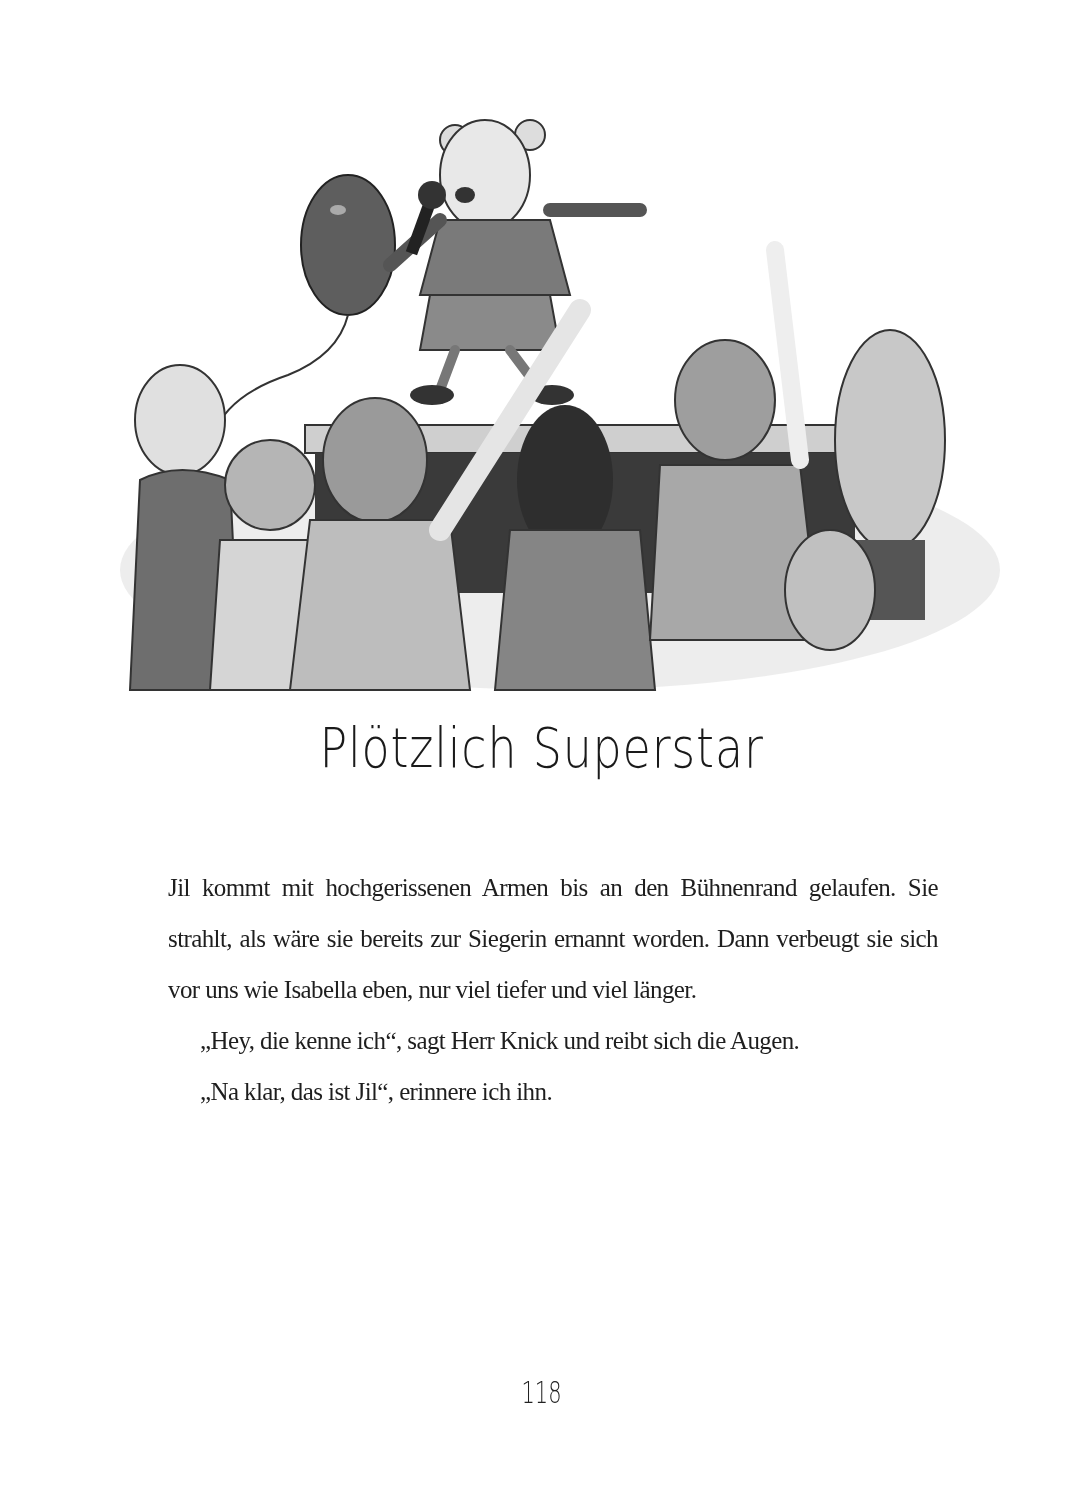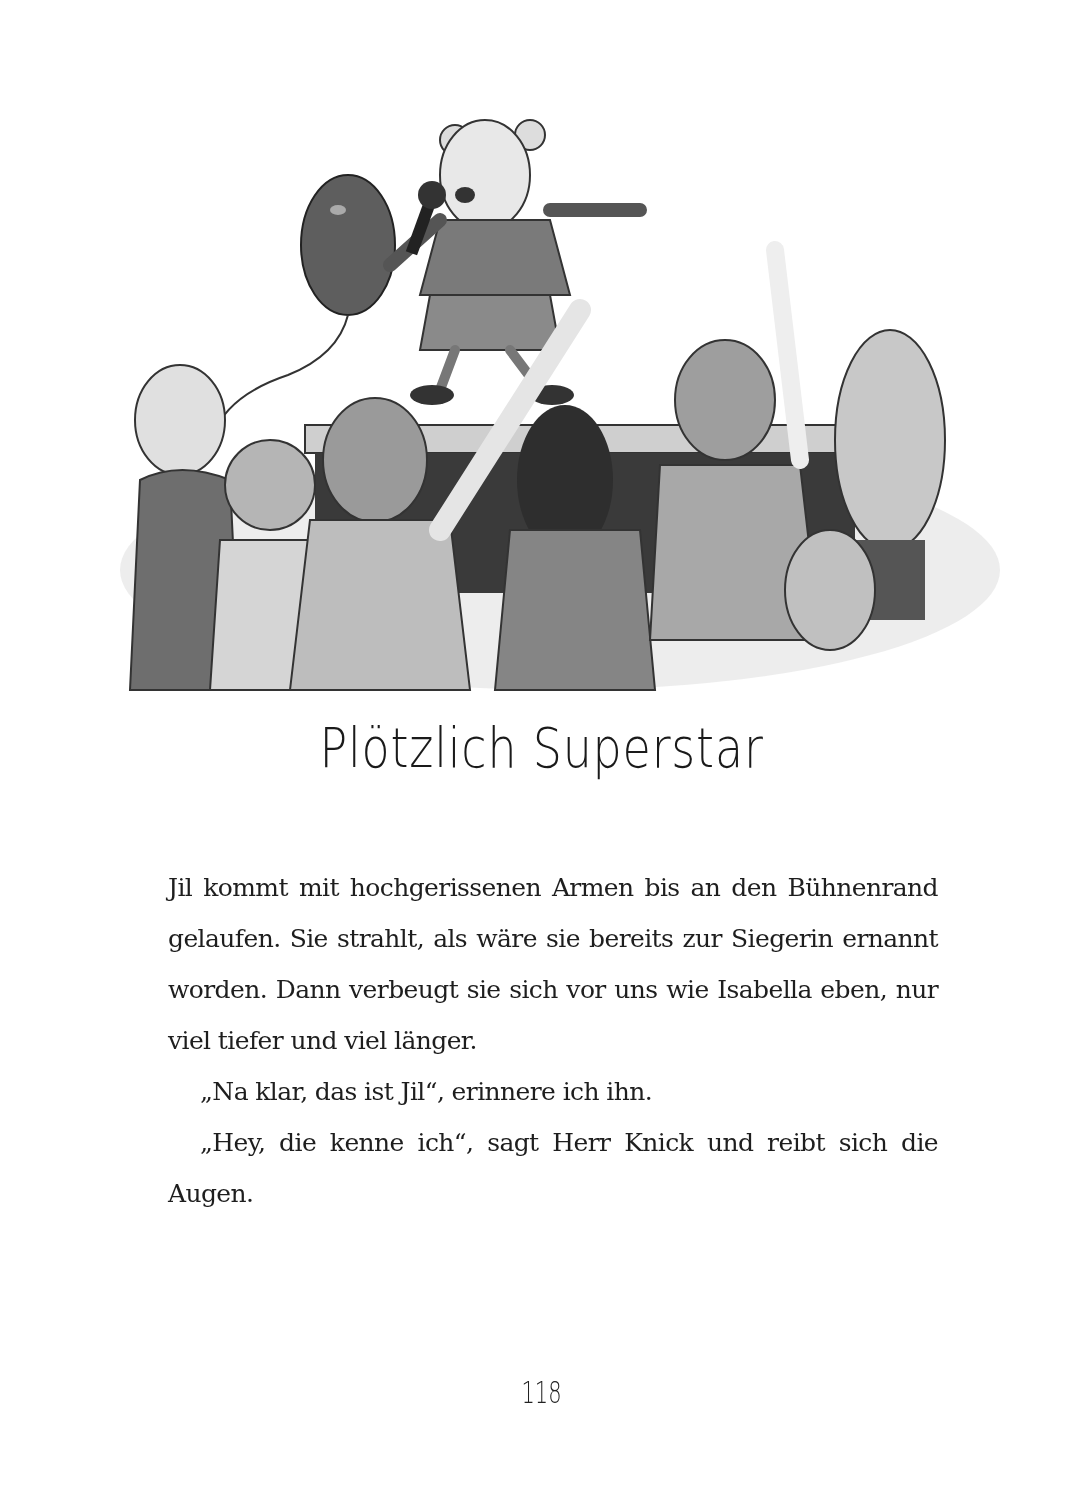--- a/index.html
+++ b/index.html
@@ -11,21 +11,21 @@
   .chapter-title {
     position: absolute; left: 0; width: 1083px; top: 715px; text-align: center;
     font-family: "DejaVu Sans", sans-serif; font-weight: 300; font-size: 56px;
     letter-spacing: 1px; color: #1a1a1a; transform: scaleX(0.82); transform-origin: center;
   }
   .body-text {
     position: absolute; left: 168px; width: 770px; top: 862px;
     font-family: "DejaVu Serif", serif; font-size: 25px; line-height: 51px;
     color: #1e1e1e; text-align: justify; letter-spacing: -0.6px;
   }
-  .body-text p { margin: 0; }
+  .body-text p { margin: 0; font-family: Liberation Serif, serif; }
   .body-text p.indent { text-indent: 32px; }
   .page-number {
     position: absolute; left: 0; width: 1083px; top: 1375px; text-align: center;
     font-family: "DejaVu Sans", sans-serif; font-weight: 300; font-size: 30px; color: #222;
     transform: scaleX(0.7); transform-origin: center;
   }
 </style>
 </head>
 <body>
 
@@ -75,17 +75,17 @@
       <rect x="745" y="440" width="70" height="80" fill="#555"></rect>
       <ellipse cx="720" cy="490" rx="45" ry="60" fill="#c0c0c0" stroke="#333" stroke-width="2"></ellipse>
     </g>
   </svg>
 </div>
 
 <div class="chapter-title">Plötzlich Superstar</div>
 
 <div class="body-text">
   <p>Jil kommt mit hochgerissenen Armen bis an den Bühnenrand gelaufen. Sie strahlt, als wäre sie bereits zur Siegerin ernannt worden. Dann verbeugt sie sich vor uns wie Isabella eben, nur viel tiefer und viel länger.</p>
+  <p class="indent">„Hey, die kenne ich“, sagt Herr Knick und reibt sich die Augen.</p>
   <p class="indent">„Na klar, das ist Jil“, erinnere ich ihn.</p>
-  <p class="indent">„Hey, die kenne ich“, sagt Herr Knick und reibt sich die Augen.</p>
 </div>
 
 <div class="page-number">118</div>
 
 </body></html>

